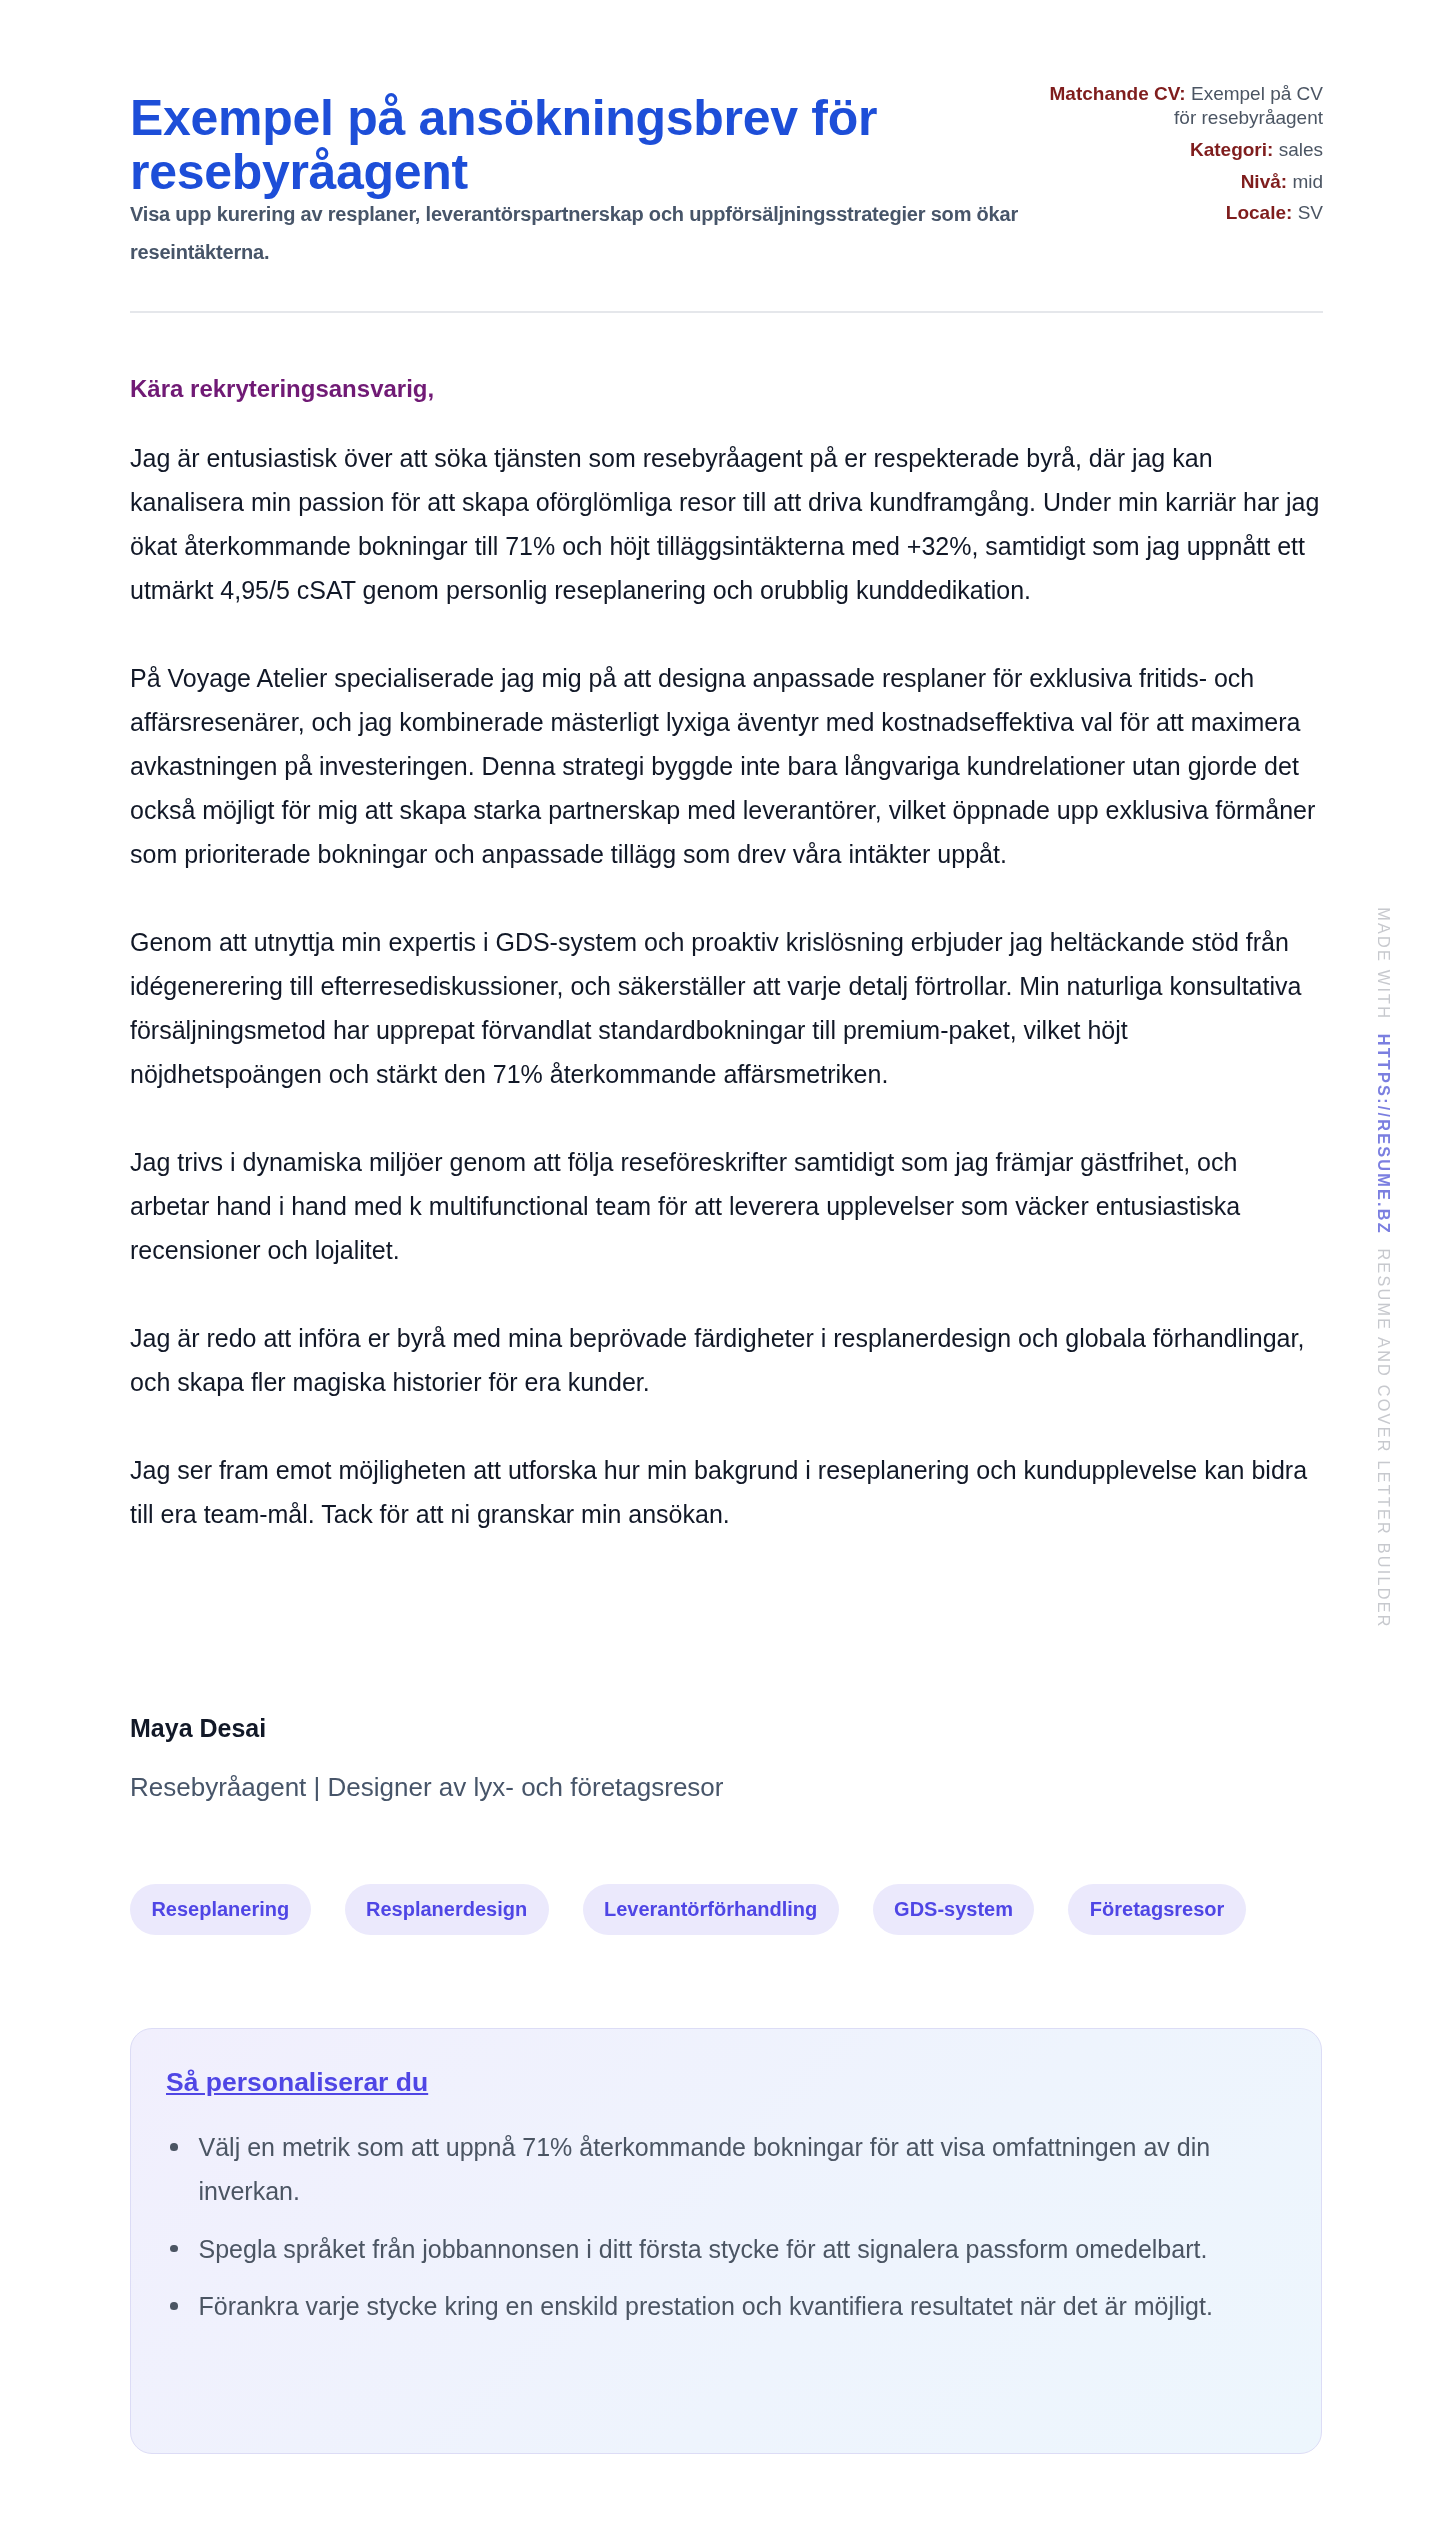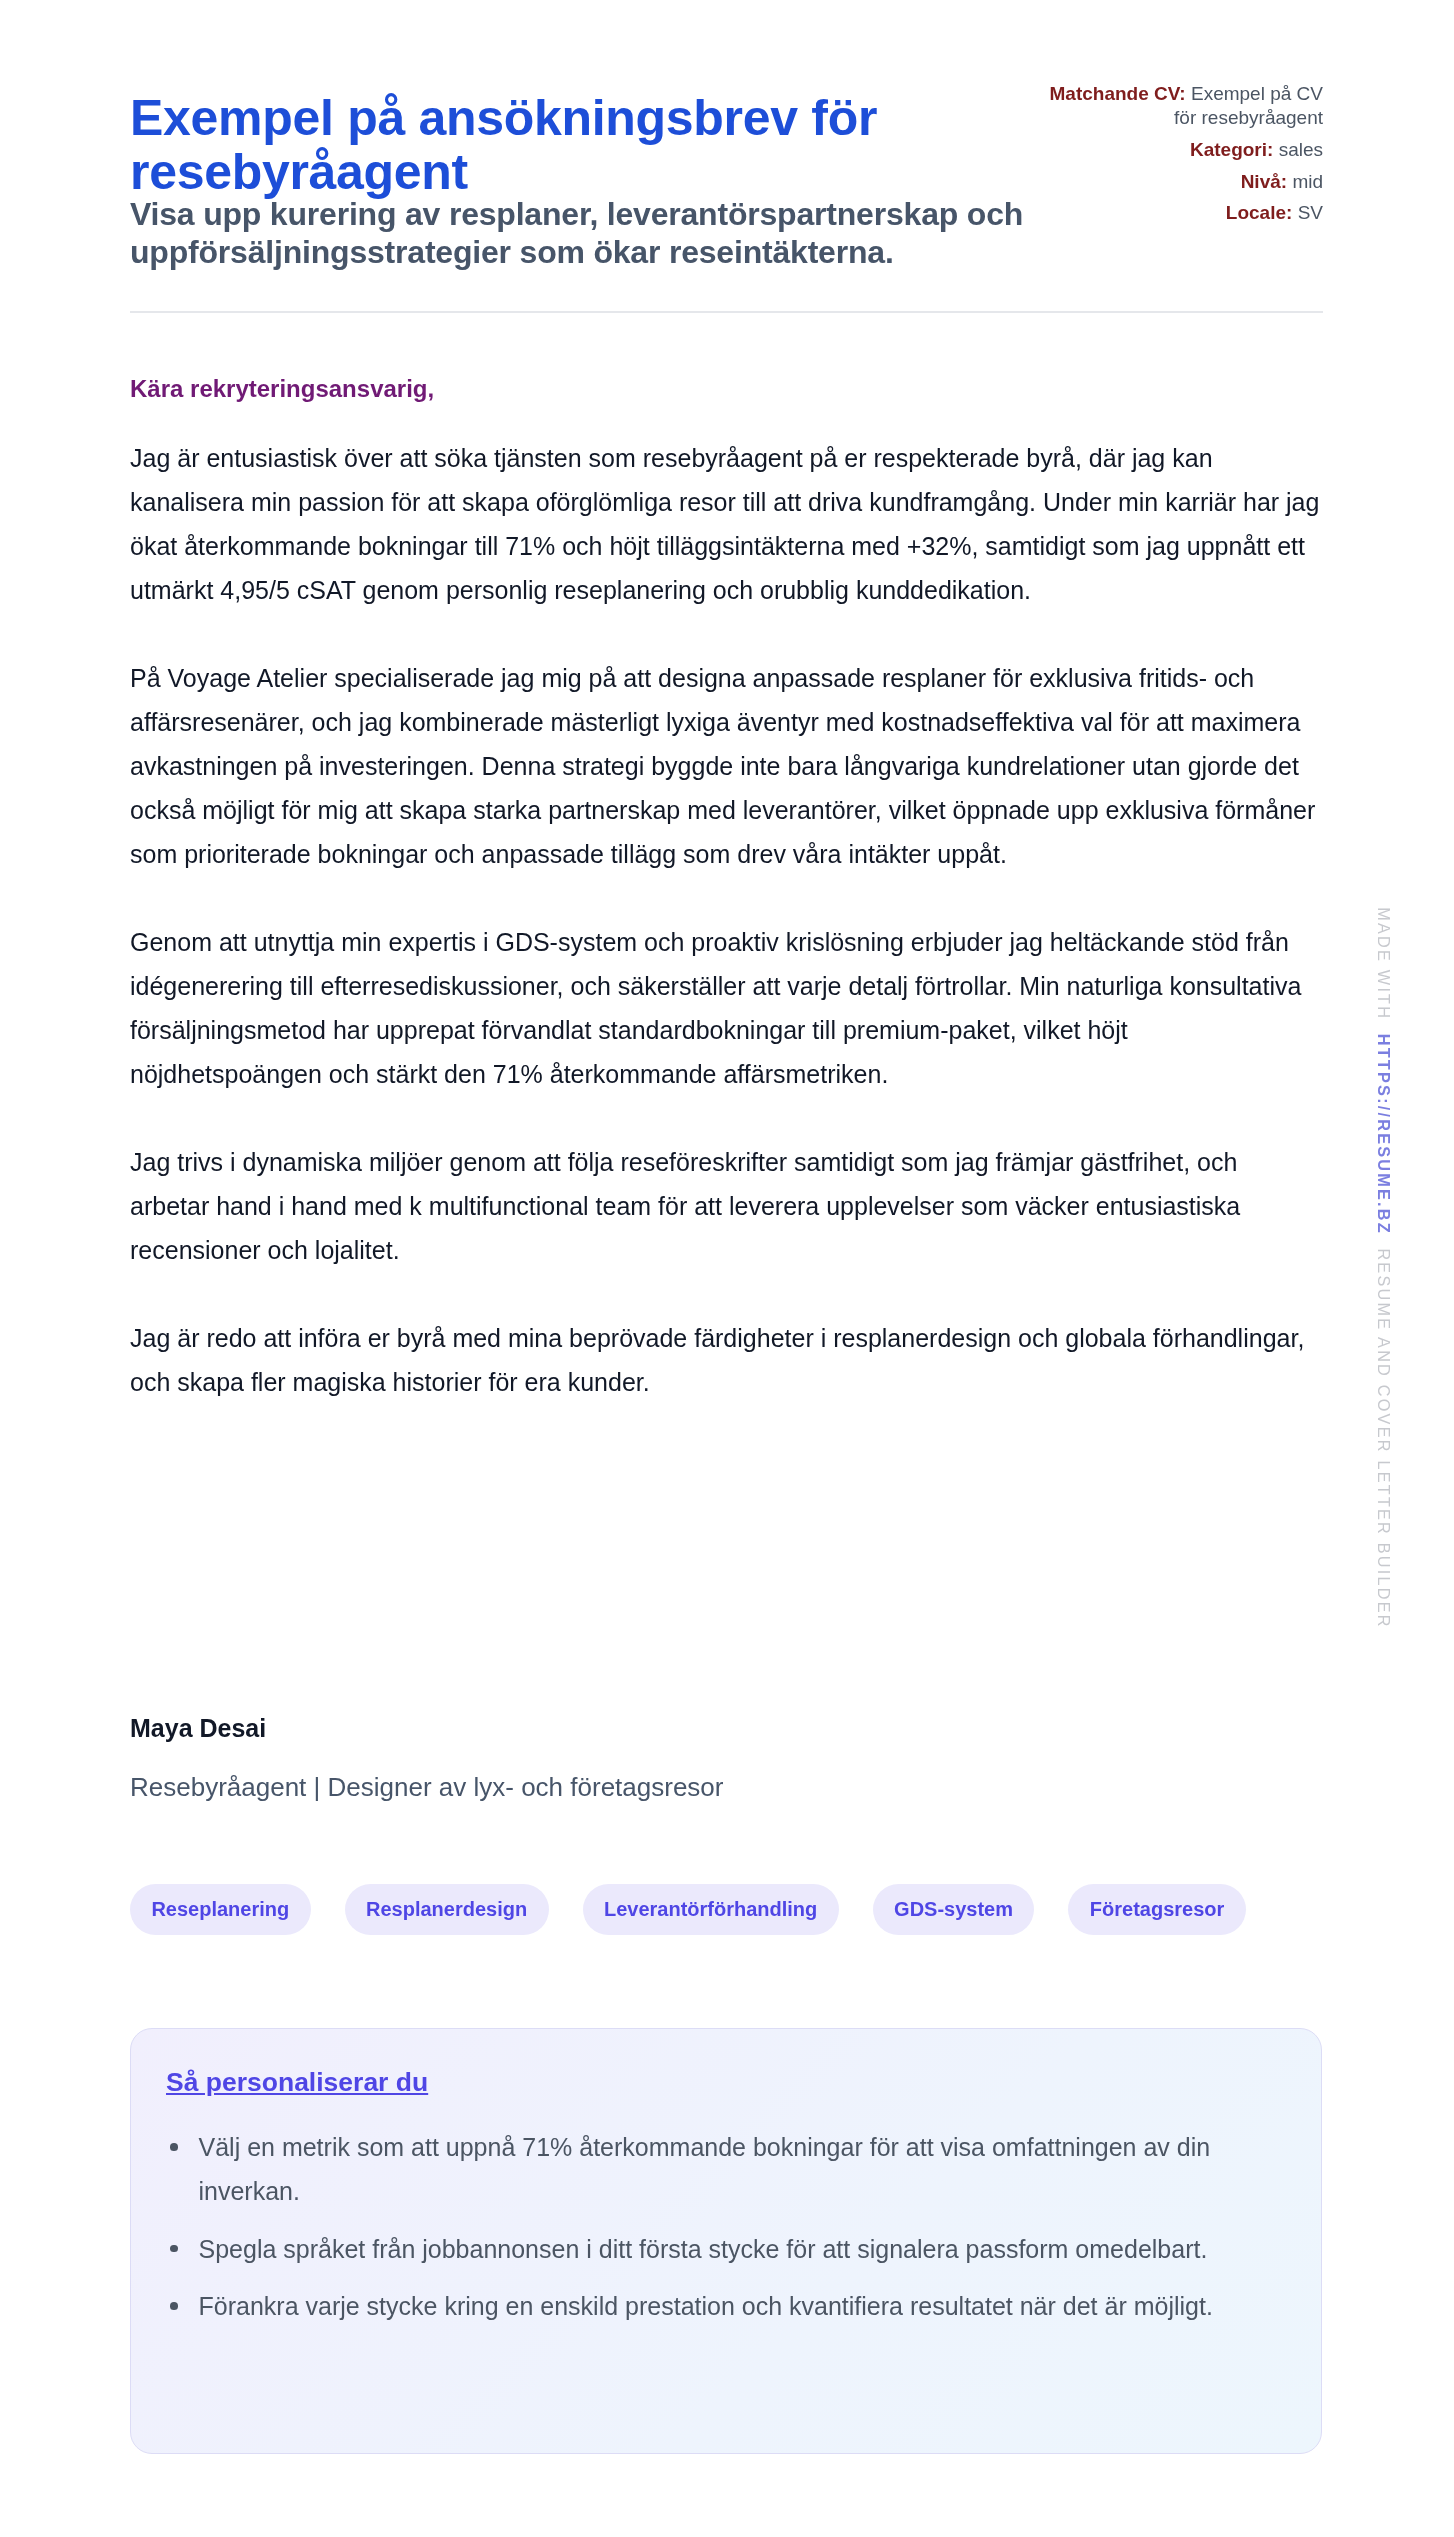--- a/index.html
+++ b/index.html
@@ -39,21 +39,21 @@
     font-weight: 700;
     color: #1d4ed8;
     letter-spacing: -0.3px;
   }
   .subtitle {
     position: absolute;
     left: 0;
     top: 116px;
     width: 907px;
     margin: 0;
-    font-size: 32px;
+    font-size: 20px;
     line-height: 38px;
     font-weight: 700;
     color: #475569;
     letter-spacing: -0.2px;
   }
   .meta {
     position: absolute;
     right: 0;
     top: 3.4px;
     width: 274px;
@@ -235,20 +235,21 @@
   <div class="divider"></div>
 
   <div class="greeting">Kära rekryteringsansvarig,</div>
 
   <div class="letter-body">
     <p>Jag är entusiastisk över att söka tjänsten som resebyråagent på er respekterade byrå, där jag kan kanalisera min passion för att skapa oförglömliga resor till att driva kundframgång. Under min karriär har jag ökat återkommande bokningar till 71% och höjt tilläggsintäkterna med +32%, samtidigt som jag uppnått ett utmärkt 4,95/5 cSAT genom personlig reseplanering och orubblig kunddedikation.</p>
     <p>På Voyage Atelier specialiserade jag mig på att designa anpassade resplaner för exklusiva fritids- och affärsresenärer, och jag kombinerade mästerligt lyxiga äventyr med kostnadseffektiva val för att maximera avkastningen på investeringen. Denna strategi byggde inte bara långvariga kundrelationer utan gjorde det också möjligt för mig att skapa starka partnerskap med leverantörer, vilket öppnade upp exklusiva förmåner som prioriterade bokningar och anpassade tillägg som drev våra intäkter uppåt.</p>
     <p>Genom att utnyttja min expertis i GDS-system och proaktiv krislösning erbjuder jag heltäckande stöd från idégenerering till efterresediskussioner, och säkerställer att varje detalj förtrollar. Min naturliga konsultativa försäljningsmetod har upprepat förvandlat standardbokningar till premium-paket, vilket höjt nöjdhetspoängen och stärkt den 71% återkommande affärsmetriken.</p>
     <p>Jag trivs i dynamiska miljöer genom att följa reseföreskrifter samtidigt som jag främjar gästfrihet, och arbetar hand i hand med k multifunctional team för att leverera upplevelser som väcker entusiastiska recensioner och lojalitet.</p>
     <p>Jag är redo att införa er byrå med mina beprövade färdigheter i resplanerdesign och globala förhandlingar, och skapa fler magiska historier för era kunder.</p>
+    <p>Jag ser fram emot möjligheten att utforska hur min bakgrund i reseplanering och kundupplevelse kan bidra till era team-mål. Tack för att ni granskar min ansökan.</p>
   </div>
 
   <div class="signature">
     <div class="sig-name">Maya Desai</div>
     <div class="sig-title">Resebyråagent | Designer av lyx- och företagsresor</div>
   </div>
 
   <div class="tags">
     <span class="tag">Reseplanering</span>
     <span class="tag">Resplanerdesign</span>

